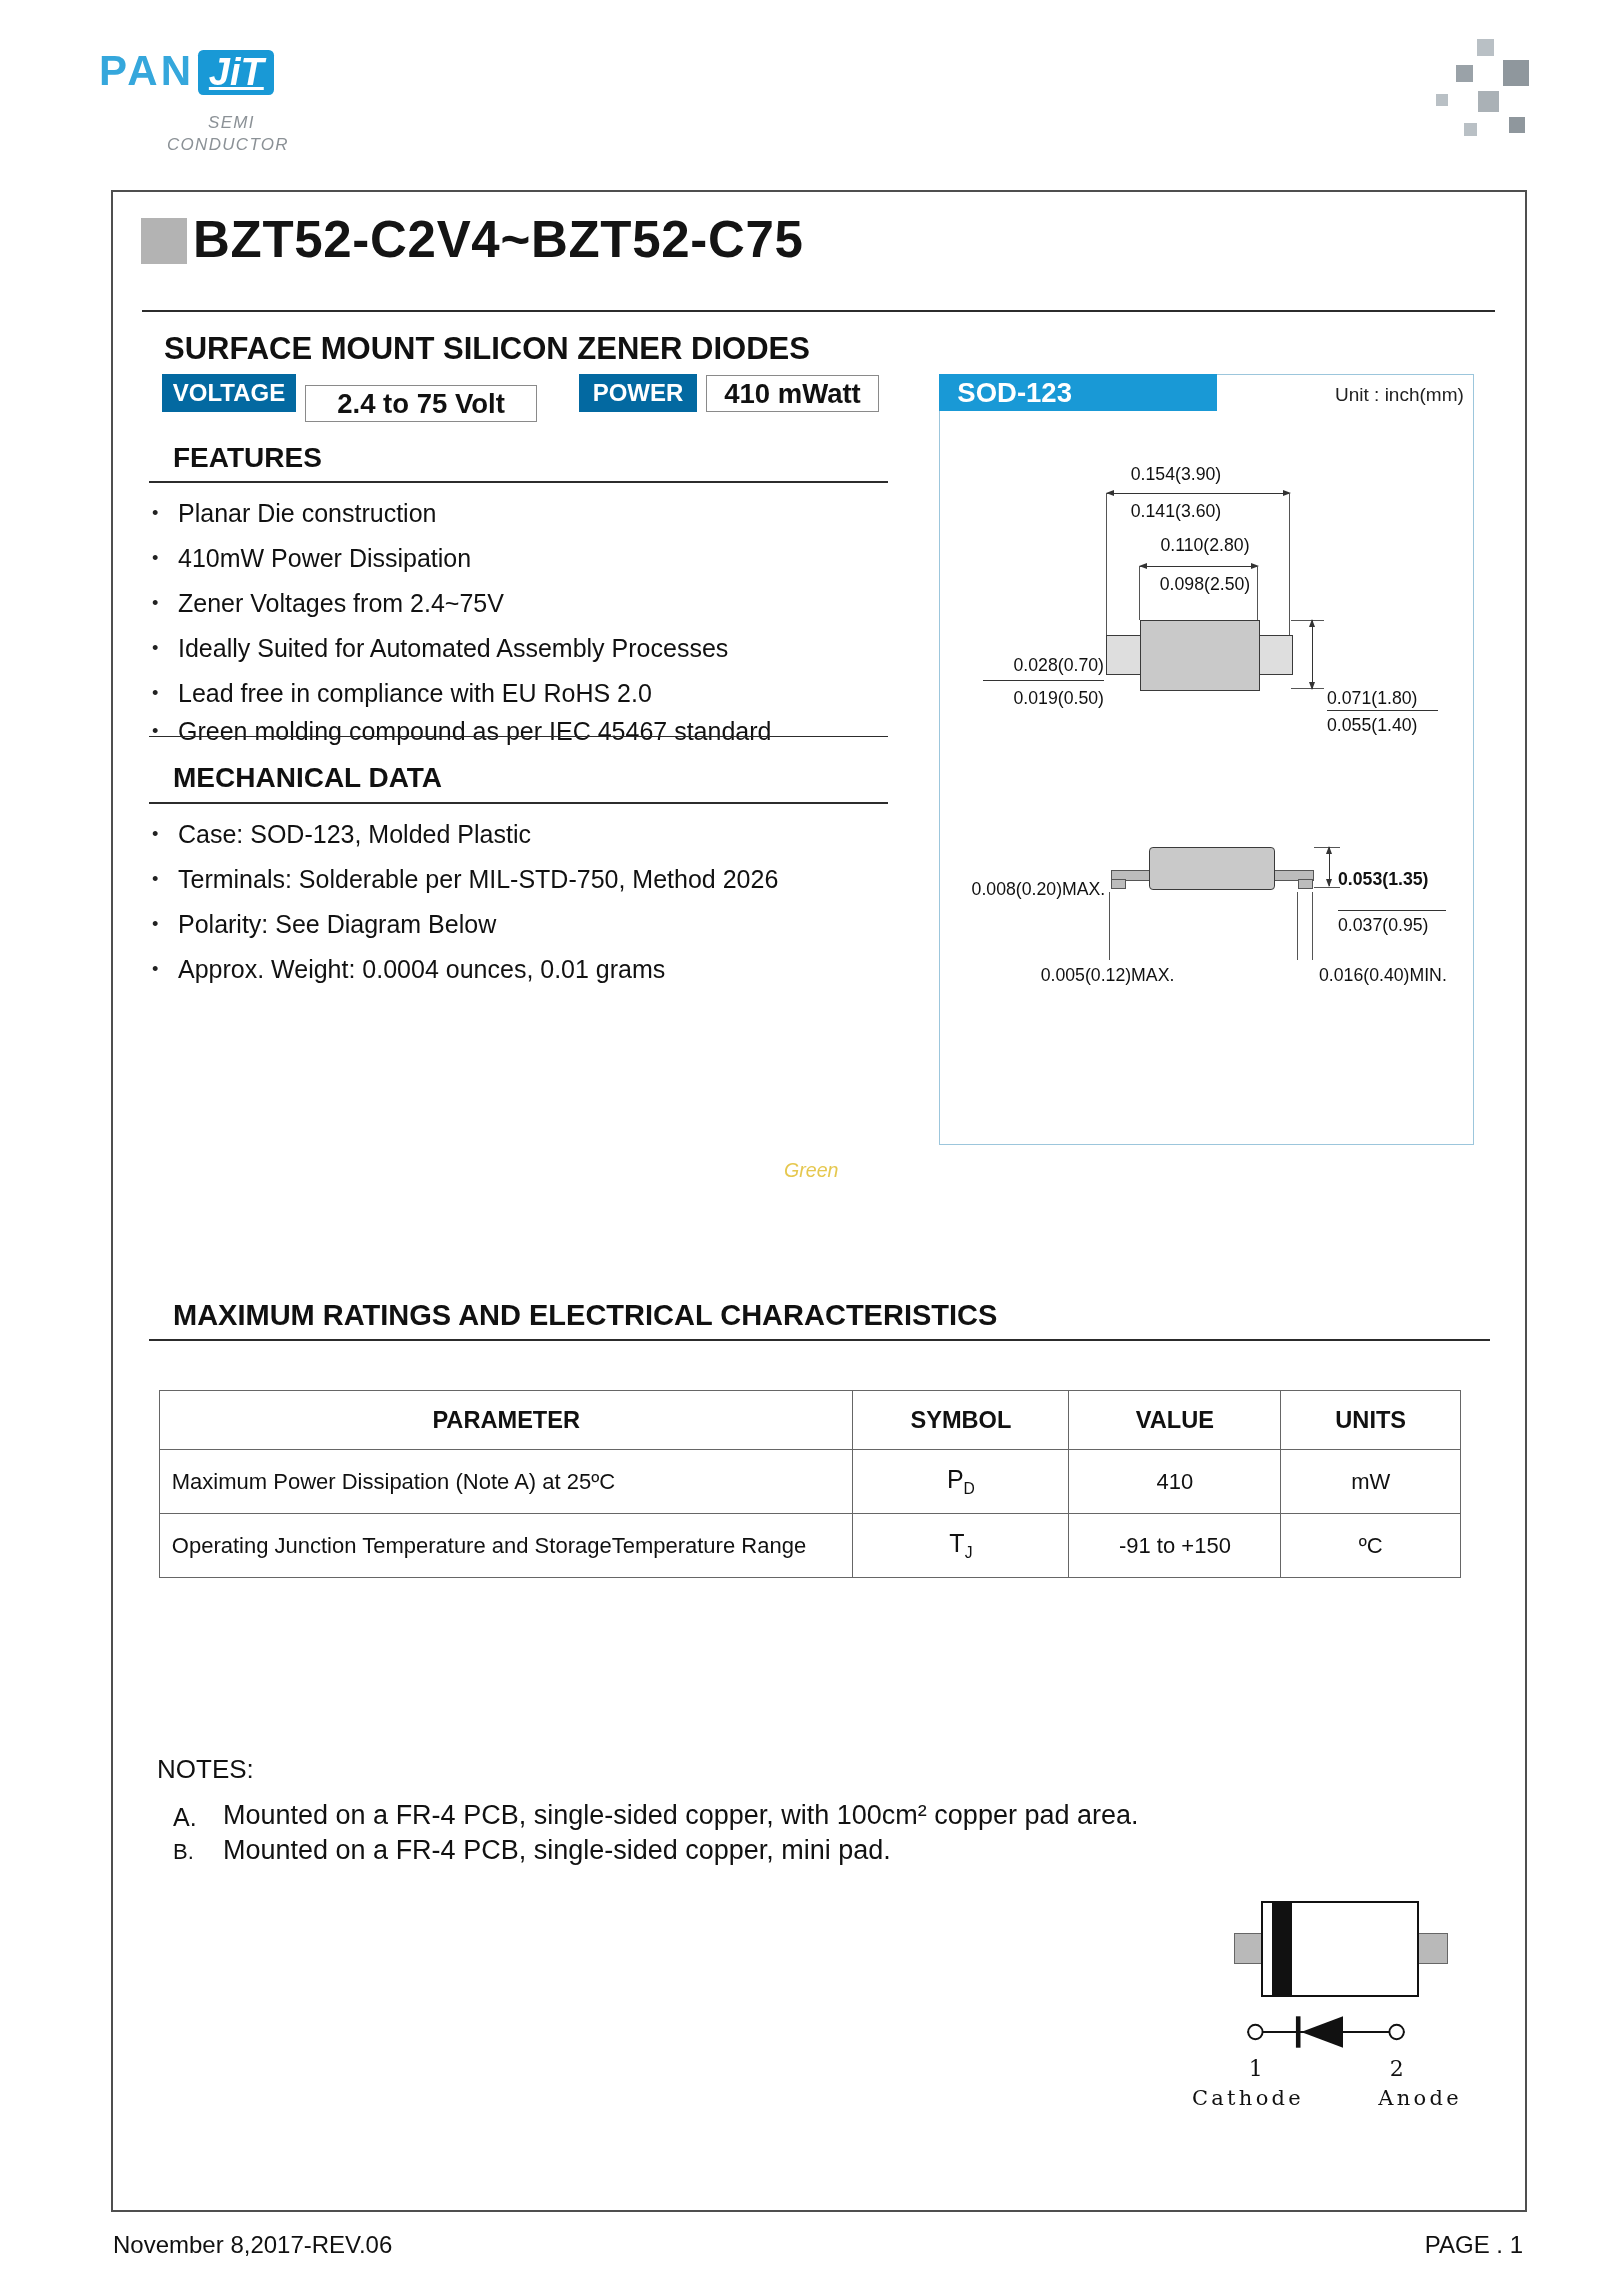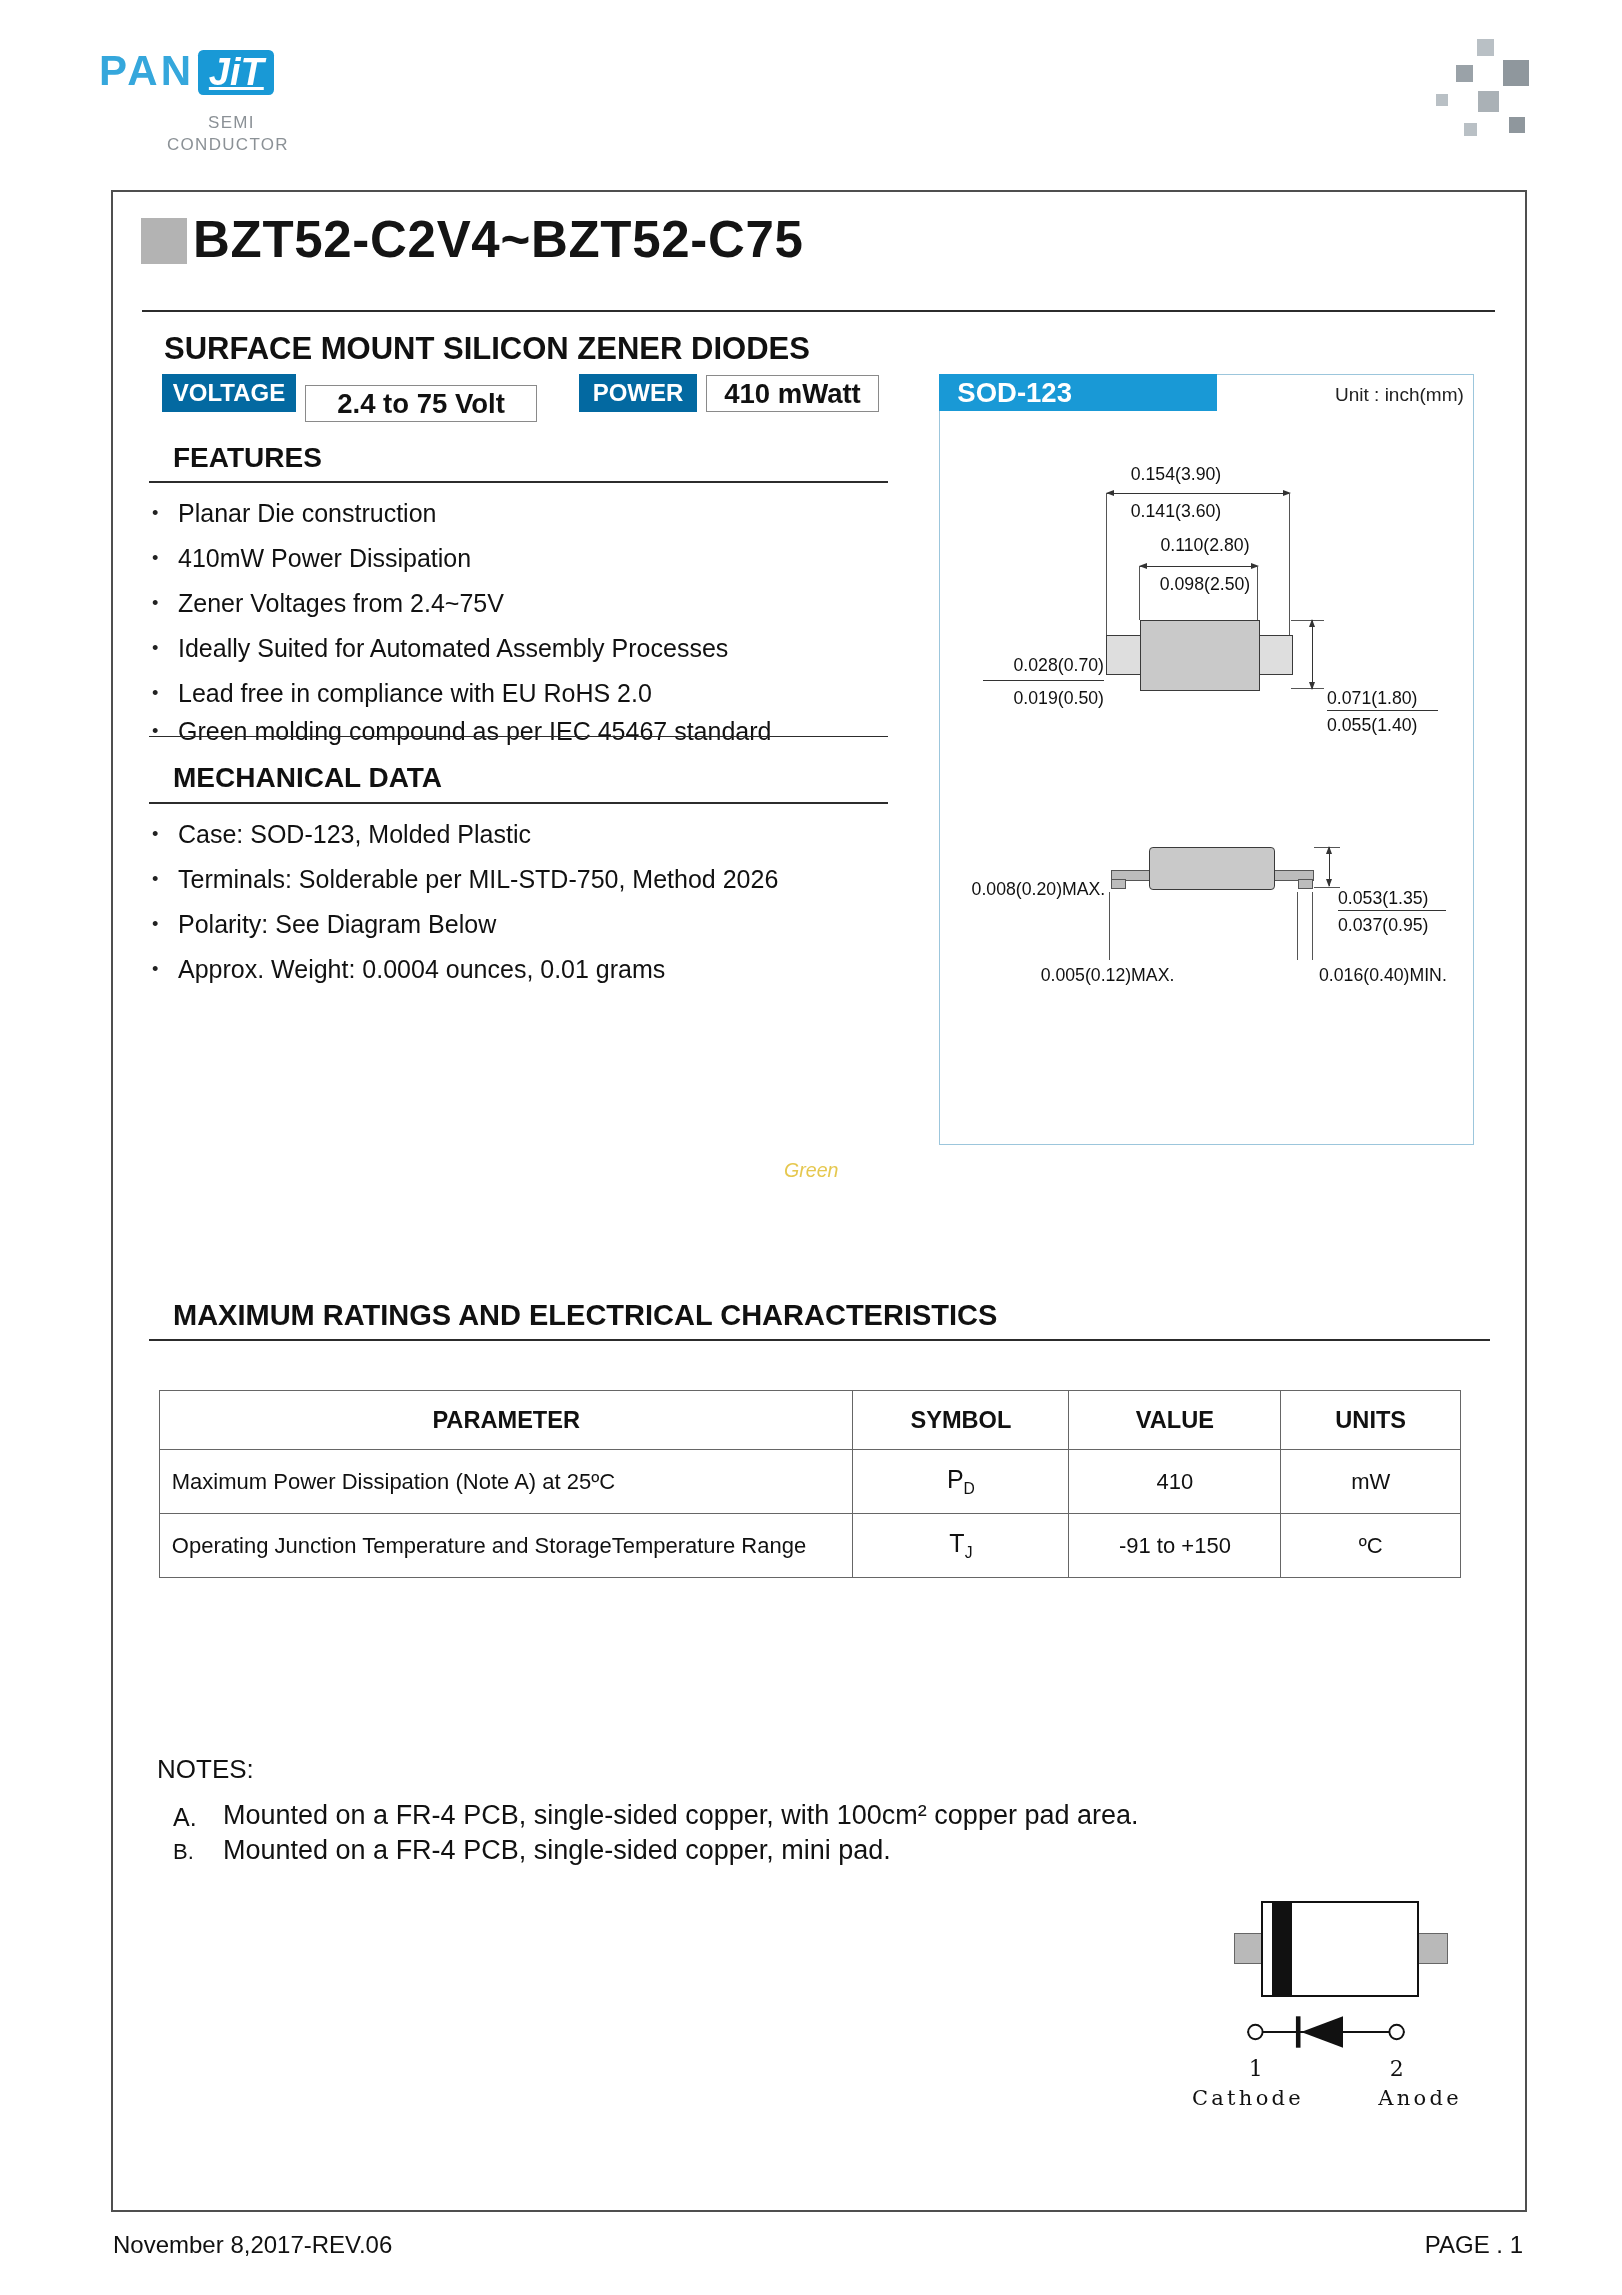--- a/index.html
+++ b/index.html
@@ -5,21 +5,21 @@
 <style>
   html,body{margin:0;padding:0;background:#ffffff;}
   .page{position:relative;width:1622px;height:2295px;background:#ffffff;
         font-family:"Liberation Sans",sans-serif;color:#111;overflow:hidden;}
   .abs{position:absolute;}
 
   
   .logo-pan{font-size:42px;font-weight:bold;color:#35a7dc;letter-spacing:3.3px;}
   .logo-jit{display:inline-block;background:#1999d6;color:#fff;border-radius:5.2px;
             padding:1.3px 10.5px;font-size:38px;font-weight:bold;font-style:italic;margin-left:3.9px;text-decoration:underline;}
-  .logo-sub{font-size:17px;color:#8b9196;letter-spacing:1.3px;}
+  .logo-sub{font-size:17px;color:#8b9196;letter-spacing:1.3px;font-style:italic;}
 
   .decor-sq{position:absolute;}
 
   
   .main-box{position:absolute;left:111px;top:190px;width:1412px;height:2018px;
             border:2px solid #4f4f4f;background:#fff;}
 
   .title-square{position:absolute;left:27.5px;top:26px;width:46px;height:46px;background:#b3b3b3;}
   .doc-title{position:absolute;left:80px;top:18.3px;font-size:51px;font-weight:bold;color:#141414;letter-spacing:0.7px;}
   .doc-subtitle{position:absolute;left:51px;top:139px;font-size:31px;font-weight:bold;color:#111;}
@@ -205,21 +205,21 @@
       <div class="pkg-lead2" style="left:171px;top:504px;width:13px;height:7.9px;"></div>
       <div class="pkg-lead2" style="left:334px;top:495px;width:38px;height:9.2px;"></div>
       <div class="pkg-lead2" style="left:358px;top:504px;width:13px;height:7.9px;"></div>
       <div class="pkg-body" style="left:209px;top:472px;width:124px;height:41px;border-radius:3.9px;"></div>
 
       <div class="dimtext rgt" style="left:18.3px;top:504px;width:147px;">0.008(0.20)MAX.</div>
 
       <div class="ext" style="left:374px;top:472px;width:26px;height:1.3px;"></div>
       <div class="ext" style="left:374px;top:512px;width:26px;height:1.3px;"></div>
       <div class="dimv" style="left:389px;top:472px;height:39px;"></div>
-      <div class="dimtext" style="left:398px;top:513px;">0.053(1.35)</div>
+      <div class="dimtext" style="left:398px;top:494px;font-weight:bold;">0.053(1.35)</div>
       <div class="fracline" style="left:398px;top:535px;width:108px;"></div>
       <div class="dimtext" style="left:398px;top:540px;">0.037(0.95)</div>
 
       <div class="ext" style="left:169px;top:517px;width:0.7px;height:68px;"></div>
       <div class="dimtext ctr" style="left:97px;top:590px;width:141px;">0.005(0.12)MAX.</div>
 
       <div class="ext" style="left:357px;top:517px;width:0.7px;height:68px;"></div>
       <div class="ext" style="left:372px;top:517px;width:0.7px;height:68px;"></div>
       <div class="dimtext" style="left:379px;top:590px;">0.016(0.40)MIN.</div>
     </div>

